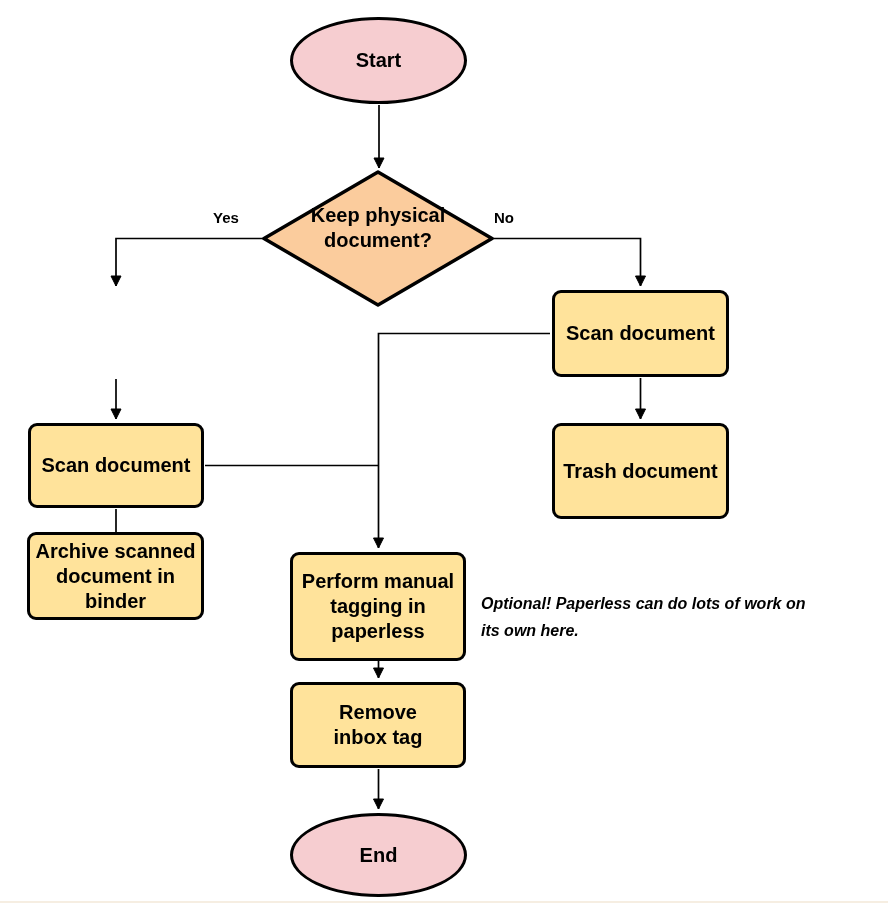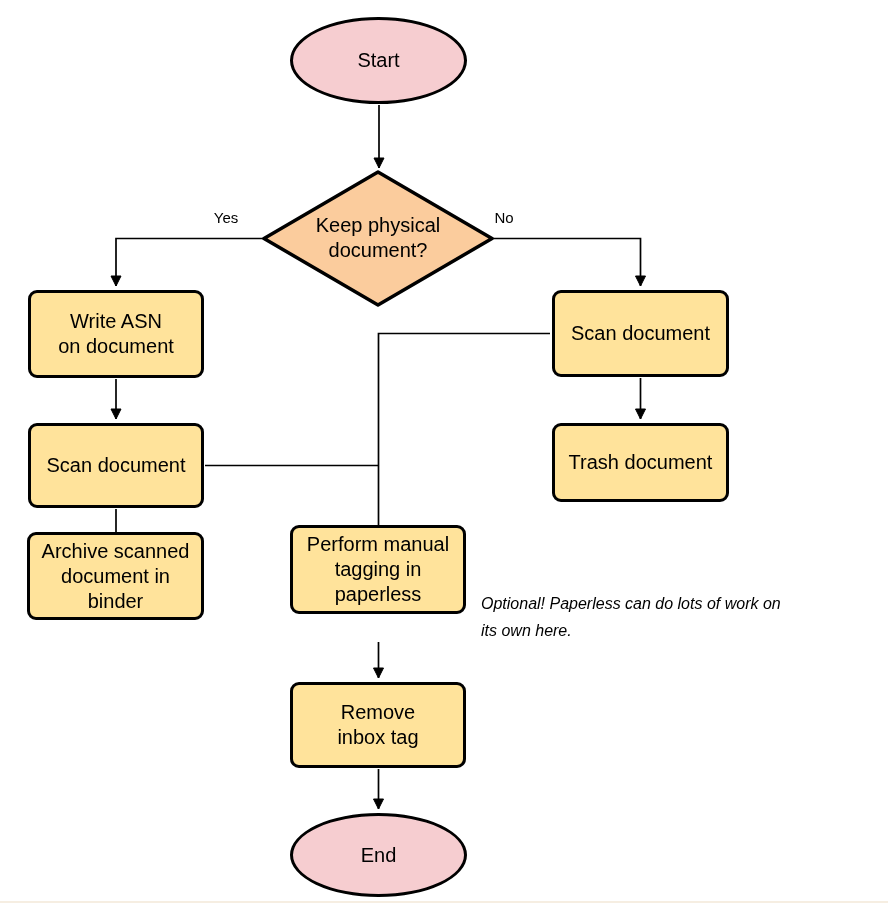--- a/index.html
+++ b/index.html
@@ -1,54 +1,54 @@
 <!DOCTYPE html>
 <html style="--c-terminator_fill: #f6cdd0; --c-decision_fill: #fbcc9d; --c-process_fill: #ffe39b; --c-stroke: #000000;"><head>
 <meta charset="utf-8">
 <style>
   html,body{margin:0;padding:0;background:#ffffff;}
   .canvas{
     position:relative;width:888px;height:907px;background:#ffffff;overflow:hidden;
-    font-family:"Liberation Sans", sans-serif;color:#000;
+    font-family:"Liberation Sans", sans-serif;color:#000;font-weight:bold;
   }
   .edges{position:absolute;left:0;top:0;width:888px;height:907px;}
   .edges path, .edges polygon{stroke:var(--c-stroke,#000);}
   .node{
     position:absolute;box-sizing:border-box;display:flex;align-items:center;justify-content:center;
     text-align:center;font-size:20px;line-height:25px;white-space:pre-line;
   }
   .process{
     background:var(--c-process_fill,#ffe39b);
     border:3px solid var(--c-stroke,#000);border-radius:9px;
   }
   .terminator{
     background:var(--c-terminator_fill,#f6cdd0);
     border:3px solid var(--c-stroke,#000);border-radius:50%;
   }
   .decision-label{
-    position:absolute;display:flex;align-items:center;justify-content:center;
+    position:absolute;display:flex;justify-content:center;
     text-align:center;font-size:20px;line-height:25px;white-space:pre-line;
   }
   .edge-label{
     position:absolute;font-size:15px;line-height:18px;text-align:center;
   }
   .note{
     position:absolute;font-style:italic;font-size:16px;line-height:27px;white-space:pre-line;
   }
   .bottom-rule{
     position:absolute;left:0;top:901px;width:888px;height:2px;background:#f6eee2;
   }
   
   #n-start   {left:290px;top:17px; width:177px;height:87px;}
   #n-write   {left:28px; top:290px;width:176px;height:88px;}
   #n-scanL   {left:28px; top:423px;width:176px;height:85px;}
   #n-archive {left:27px; top:532px;width:177px;height:88px;}
   #n-scanR   {left:552px;top:290px;width:177px;height:87px;}
-  #n-trash   {left:552px;top:423px;width:177px;height:79px;text-align:center;}
-  #n-perform {left:290px;top:525px;width:176px;height:89px;}
+  #n-trash   {left:552px;top:423px;width:177px;height:96px;text-align:center;}
+  #n-perform {left:290px;top:552px;width:176px;height:109px;}
   #n-remove  {left:290px;top:682px;width:176px;height:86px;}
   #n-end     {left:290px;top:813px;width:177px;height:84px;}
   #l-decision{left:283px;top:203px;width:190px;height:70px;}
   #l-yes     {left:201px;top:209px;width:50px;}
   #l-no      {left:479px;top:209px;width:50px;}
   #note      {left:481px;top:590px;width:400px;}
 </style>
 </head>
 <body>
 
@@ -80,24 +80,20 @@
   </div>
 
   <div class="decision-label" id="l-decision">
     <span>Keep physical
 document?</span>
   </div>
 
   <div class="edge-label" id="l-yes">Yes</div>
   <div class="edge-label" id="l-no">No</div>
 
-  <div class="node process" id="n-write">
-    <span>Write ASN
-on document</span>
-  </div>
 
   <div class="node process" id="n-scanL">
     <span>Scan document</span>
   </div>
 
   <div class="node process" id="n-archive">
     <span>Archive scanned
 document in
 binder</span>
   </div>

